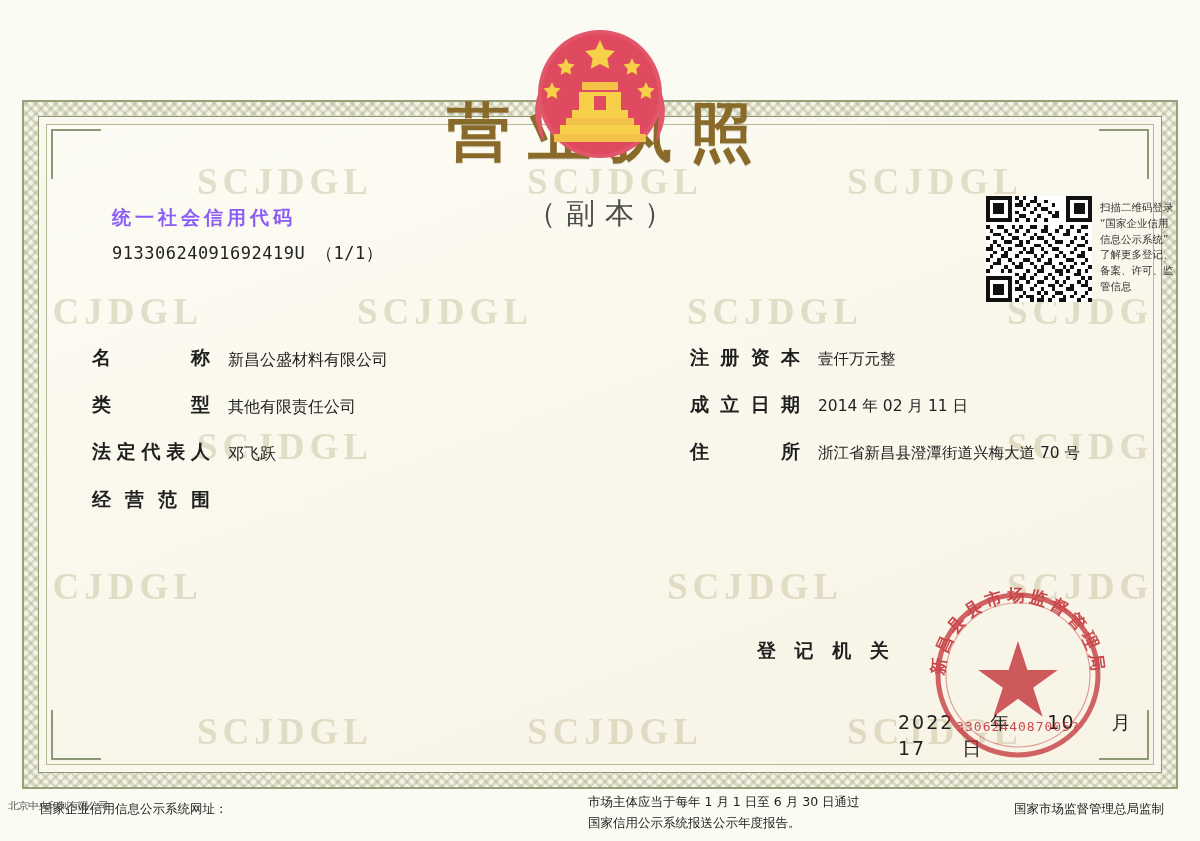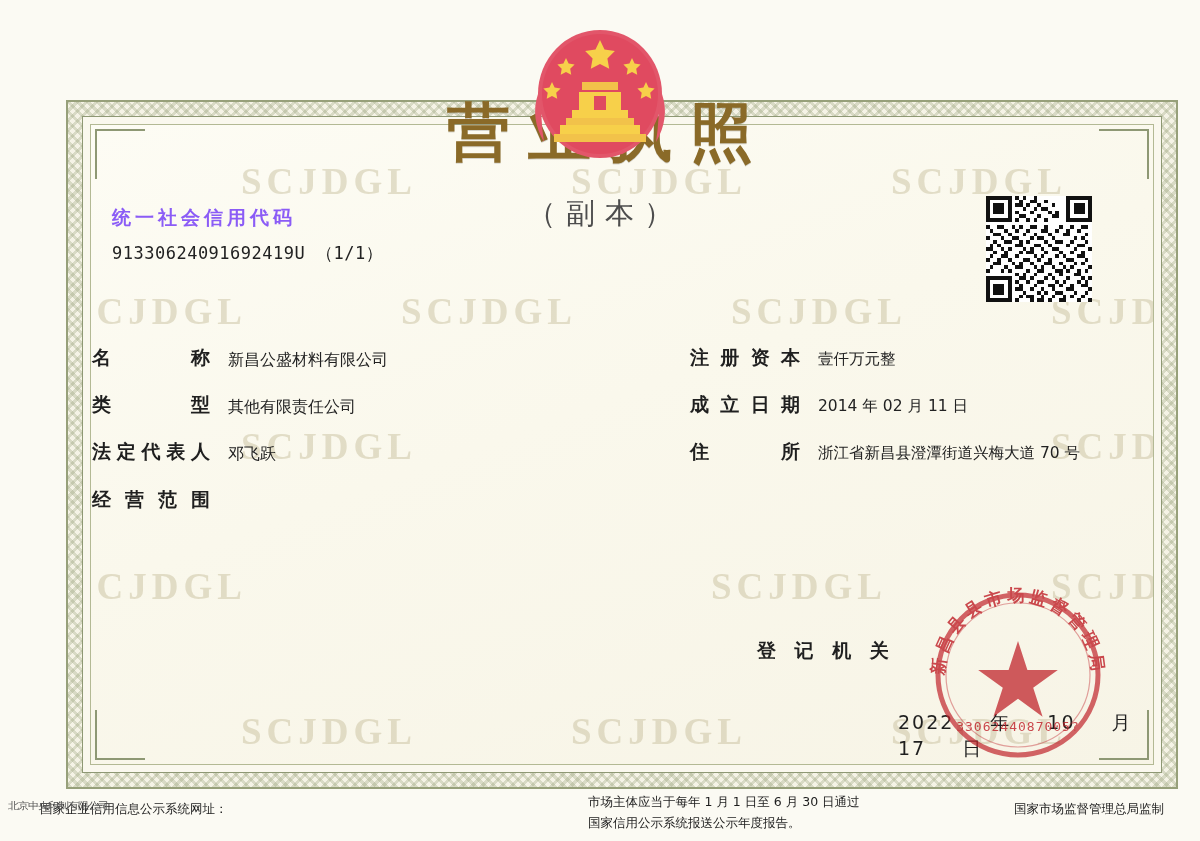--- a/index.html
+++ b/index.html
@@ -19,21 +19,20 @@
 
   
   .frame-outer{
     position:absolute;
     left:22px;top:100px;right:22px;bottom:52px;
     border:2px solid #97a07a;
     background:
       repeating-linear-gradient(45deg,rgba(150,160,120,.30) 0 3px,rgba(255,255,255,0) 3px 7px),
       repeating-linear-gradient(-45deg,rgba(150,160,120,.30) 0 3px,rgba(255,255,255,0) 3px 7px),
       #f5f3e6;
-    margin-left: 44px;
   }
   .frame-mid{
     position:absolute;
     left:14px;top:14px;right:14px;bottom:14px;
     border:1px solid #8e9874;
     background:#faf8ee;
   }
   .frame-inner{
     position:absolute;
     left:7px;top:7px;right:7px;bottom:7px;
@@ -448,20 +447,21 @@
         <rect x="8" y="28" width="1" height="1"></rect>
           <rect x="12" y="28" width="1" height="1"></rect>
           <rect x="14" y="28" width="2" height="1"></rect>
         <rect x="17" y="28" width="1" height="1"></rect>
           <rect x="20" y="28" width="2" height="1"></rect>
           <rect x="25" y="28" width="1" height="1"></rect>
           <rect x="28" y="28" width="1" height="1"></rect>
       </g>
     </svg>
   </div>
+  <div class="qr-note">扫描二维码登录“国家企业信用信息公示系统”了解更多登记、备案、许可、监管信息</div>
 
   <div class="fields">
 
     <div class="row">
       <div class="lbl">名称</div>
       <div class="val">新昌公盛材料有限公司</div>
     </div>
 
     <div class="row">
       <div class="lbl">类型</div>

